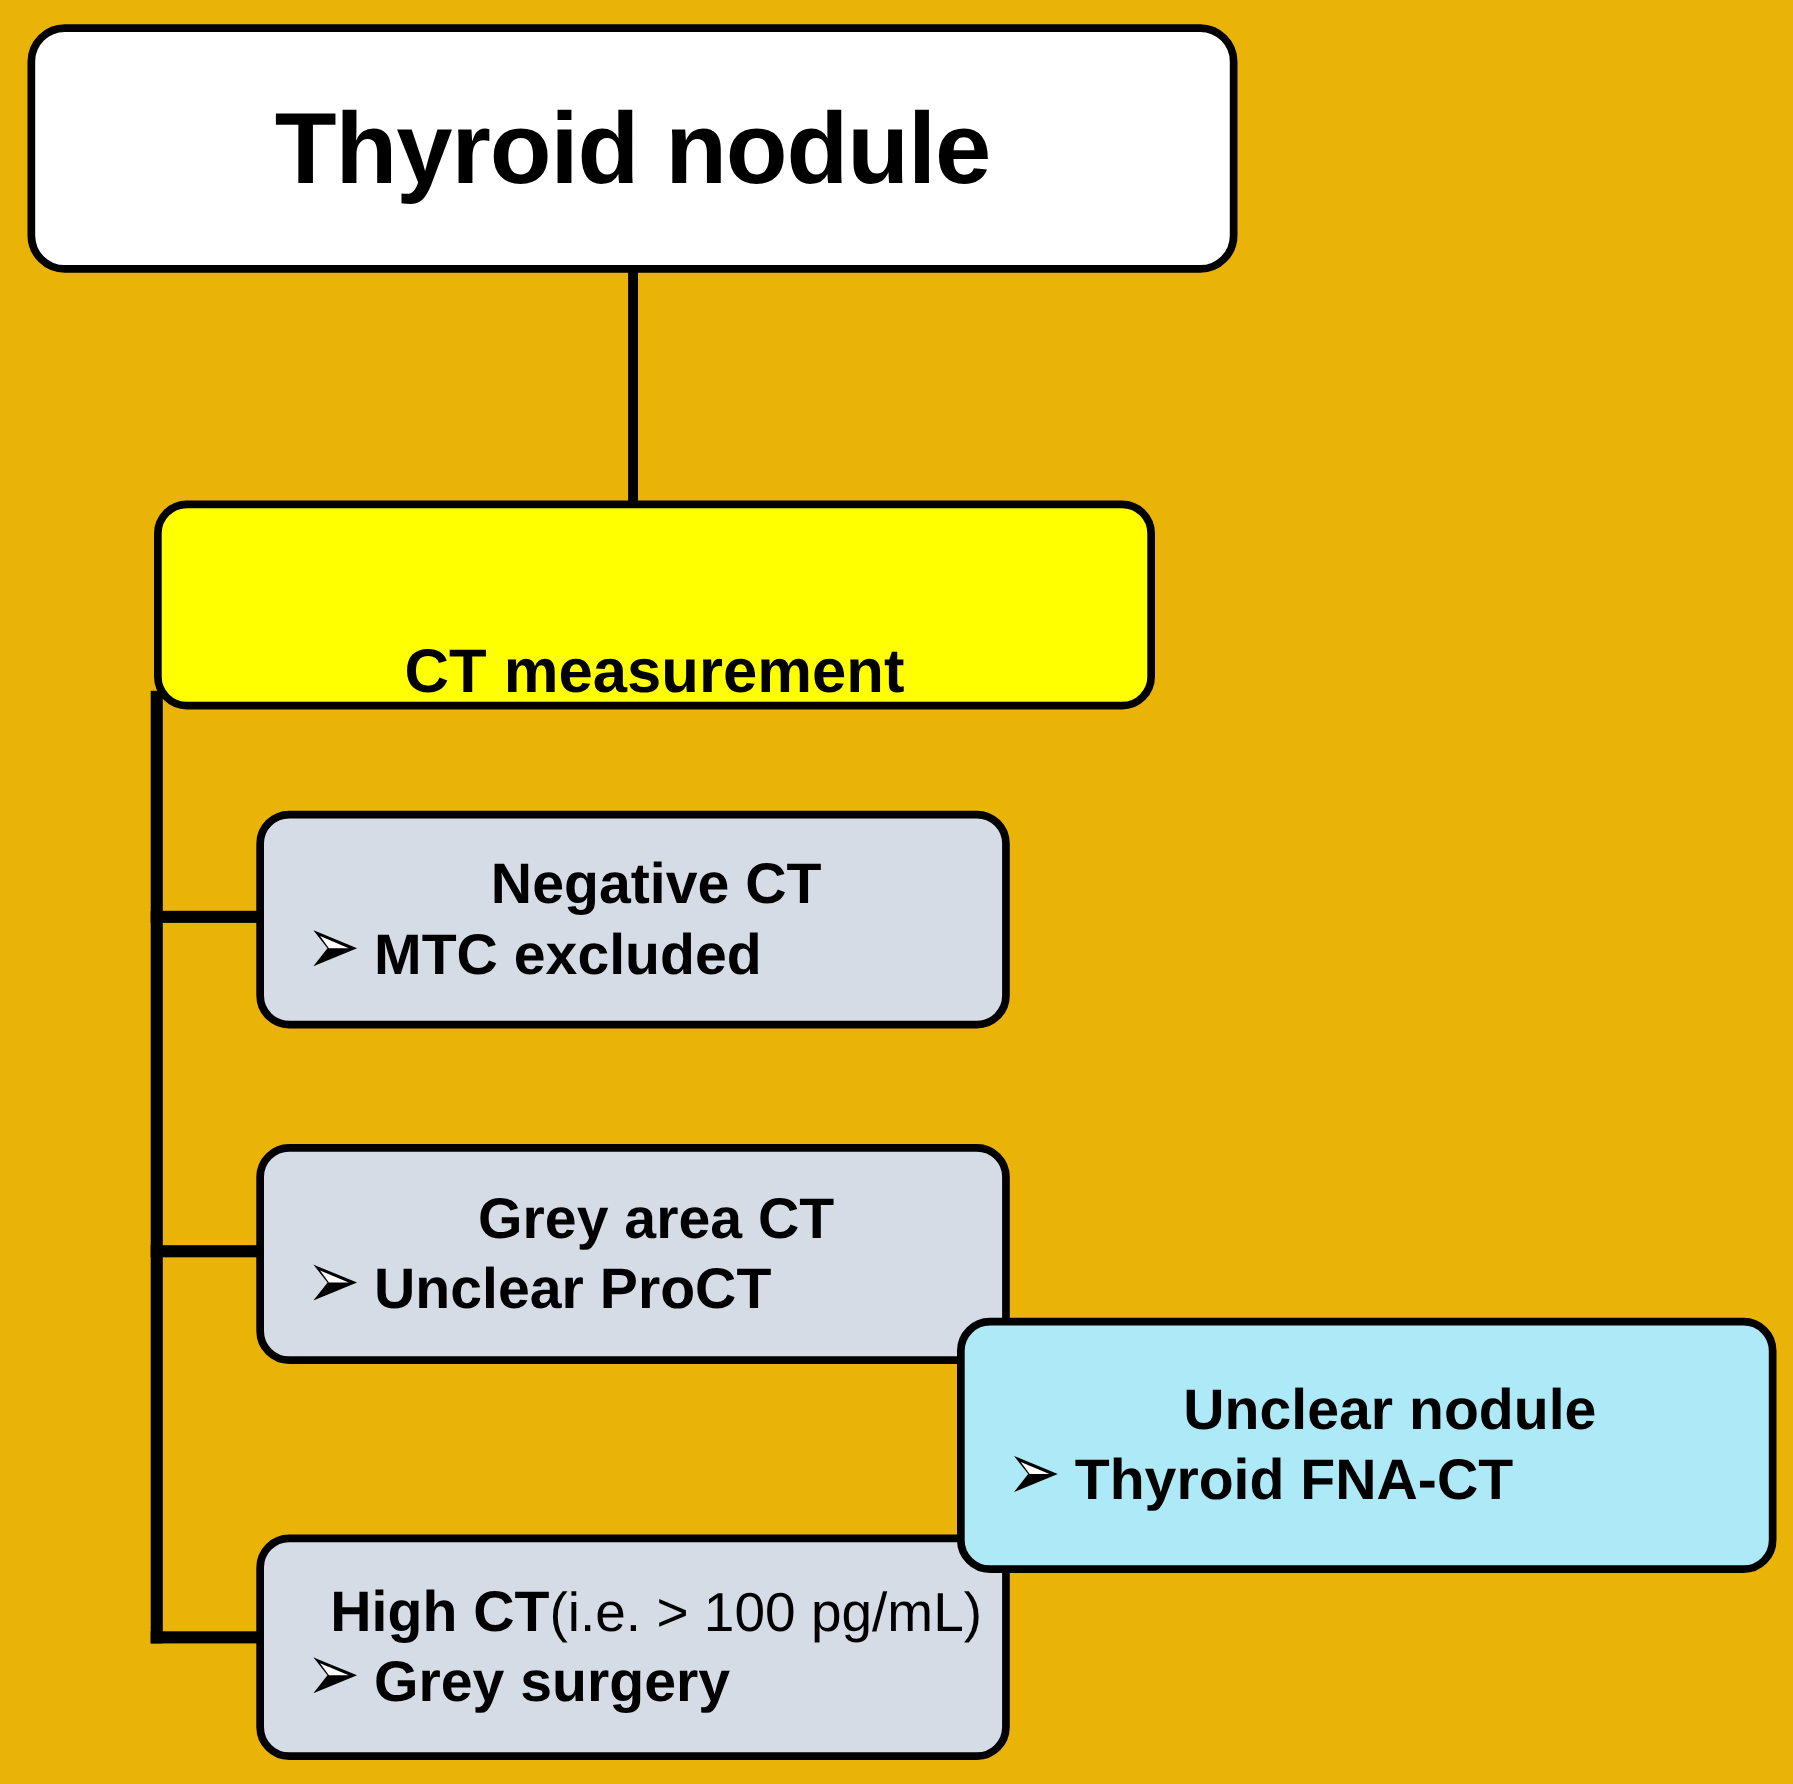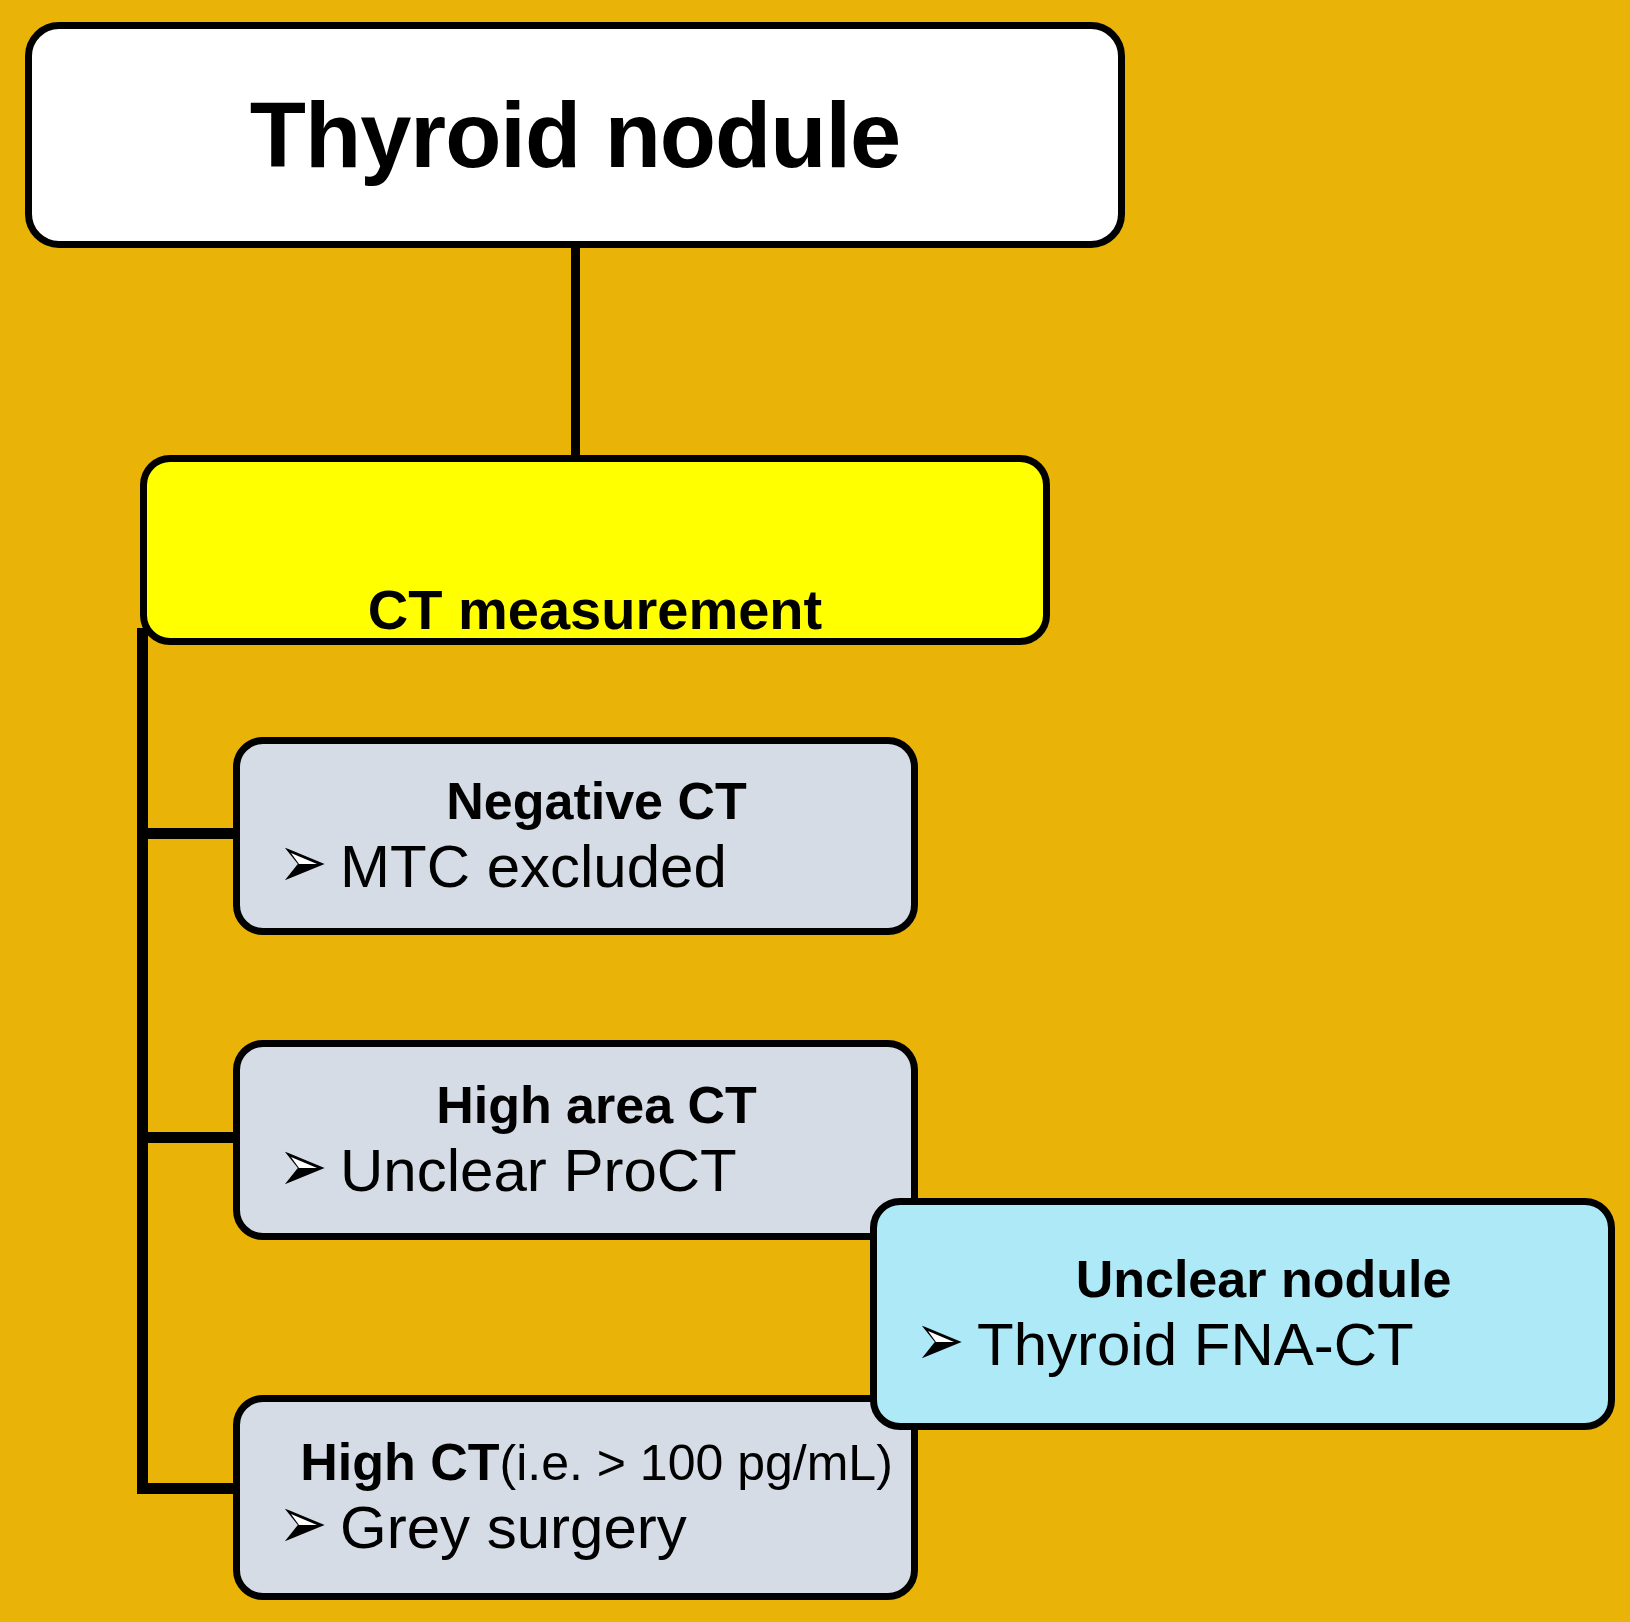--- a/index.html
+++ b/index.html
@@ -87,22 +87,22 @@
     white-space: nowrap;
   }
   .node-outcome .bullet-icon {
     width: 58px;
     flex: 0 0 58px;
     line-height: 1;
     display: block;
   }
   .node-outcome .bullet-icon svg { display: block; }
   .node-outcome .bullet-text {
-    font-size: 60px;
-    font-weight: normal;
+    font-size: 52px;
+    font-weight: bold;
     color: #000000;
     line-height: 1.08;
   }
 
   
   #root-node       { left: 25px;  top: 22px;   width: 1100px; height: 226px; border-radius: 34px; }
   #decision-node   { left: 140px; top: 455px;  width: 910px;  height: 190px; z-index: 5; }
   #negative-node   { left: 233px; top: 737px;  width: 685px;  height: 198px; z-index: 4; }
   #greyarea-node   { left: 233px; top: 1040px; width: 685px;  height: 200px; z-index: 4; }
   #high-node       { left: 233px; top: 1395px; width: 685px;  height: 205px; z-index: 4; }
@@ -151,21 +151,21 @@
           <path d="M6 9 L40 23 L6 37 L17 23 Z" fill="none" stroke="#000000" stroke-width="2"></path>
           <path d="M9 12 L35 23 L17 23 Z" fill="#ffffff"></path>
         </svg>
       </span>
       <span class="bullet-text">MTC excluded</span>
     </div>
   </div>
 
   <div class="node node-outcome node-grey" id="greyarea-node">
     <div class="heading">
-      <span>High area CT</span>
+      <span>Grey area CT</span>
     </div>
     <div class="bullet-row">
       <span class="bullet-icon">
         <svg width="46" height="46" viewBox="0 0 46 46" aria-hidden="true">
           <path d="M6 9 L40 23 L6 37 L17 23 Z" fill="#000000"></path>
           <path d="M6 9 L40 23 L6 37 L17 23 Z" fill="none" stroke="#000000" stroke-width="2"></path>
           <path d="M9 12 L35 23 L17 23 Z" fill="#ffffff"></path>
         </svg>
       </span>
       <span class="bullet-text">Unclear ProCT</span>

